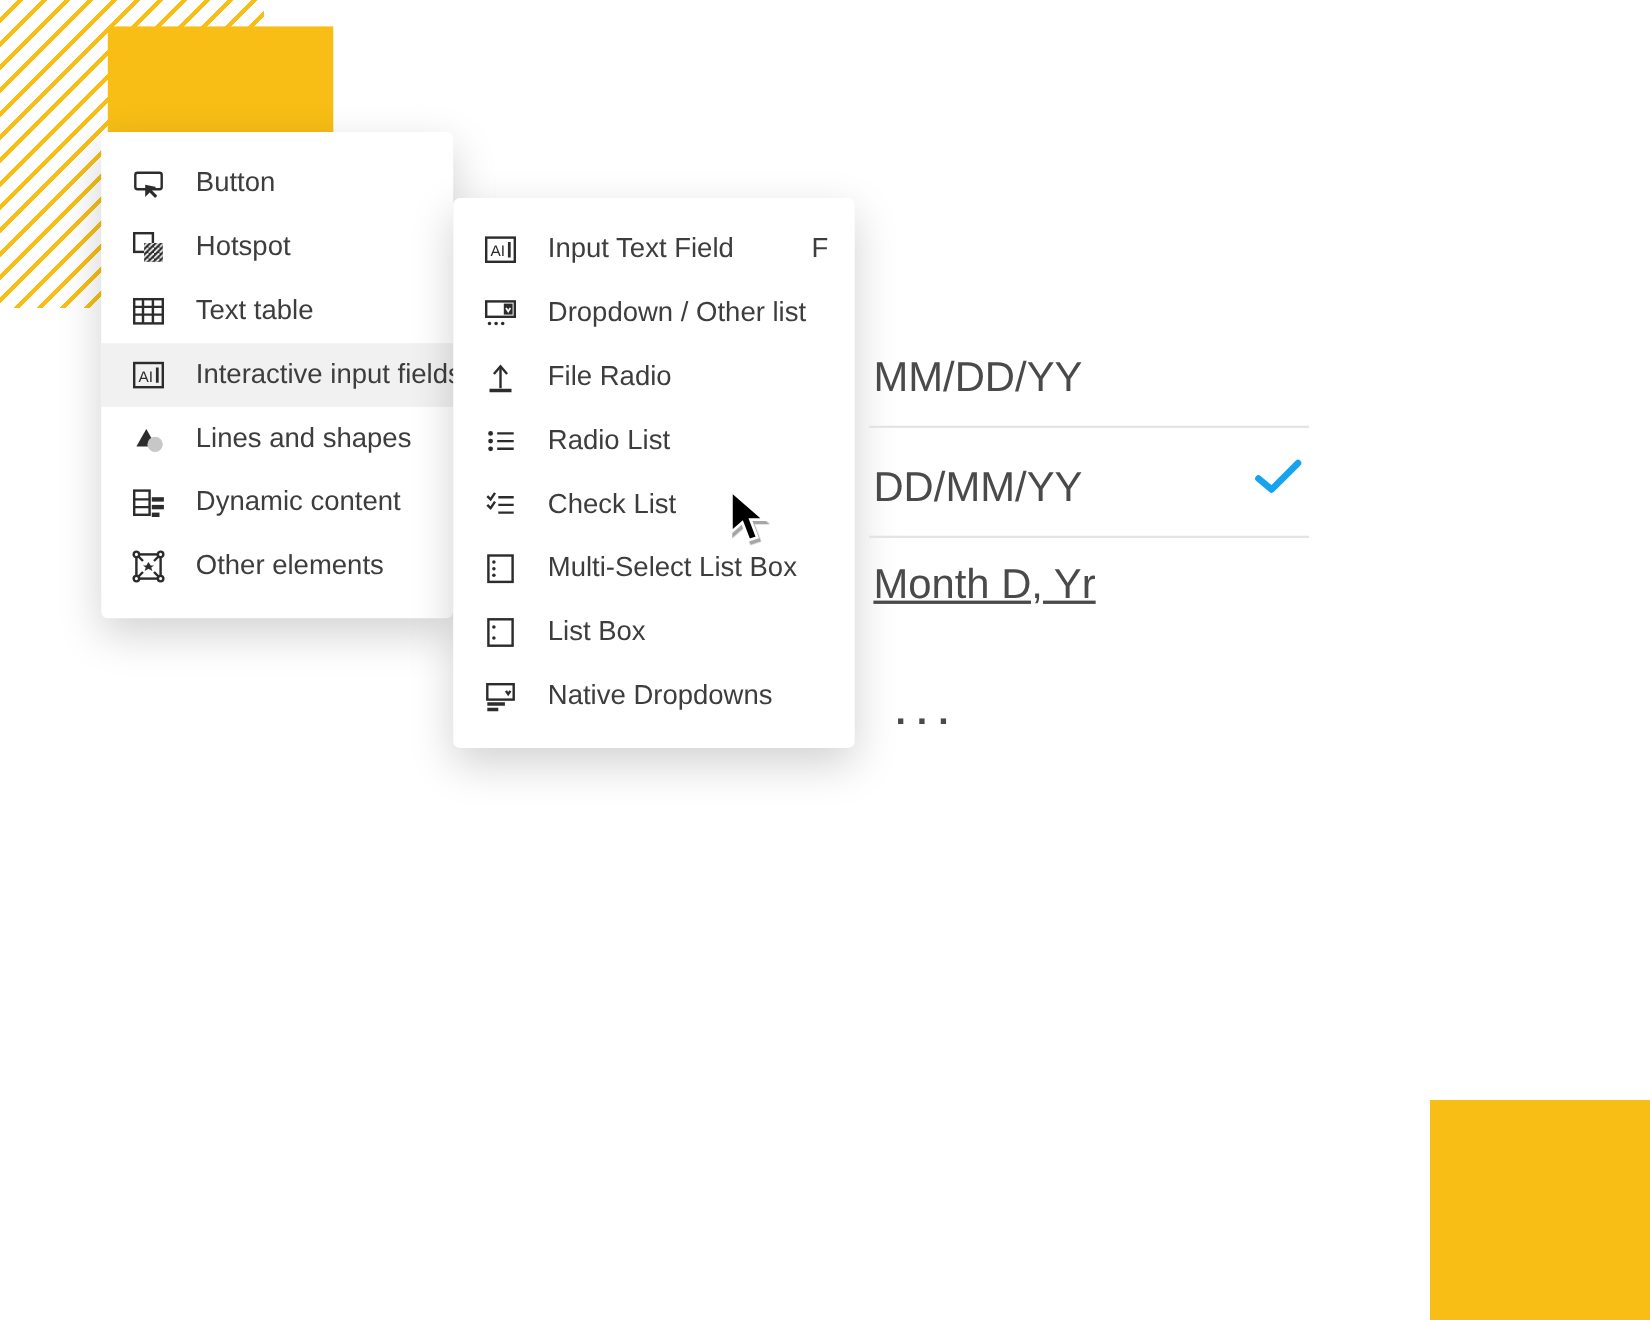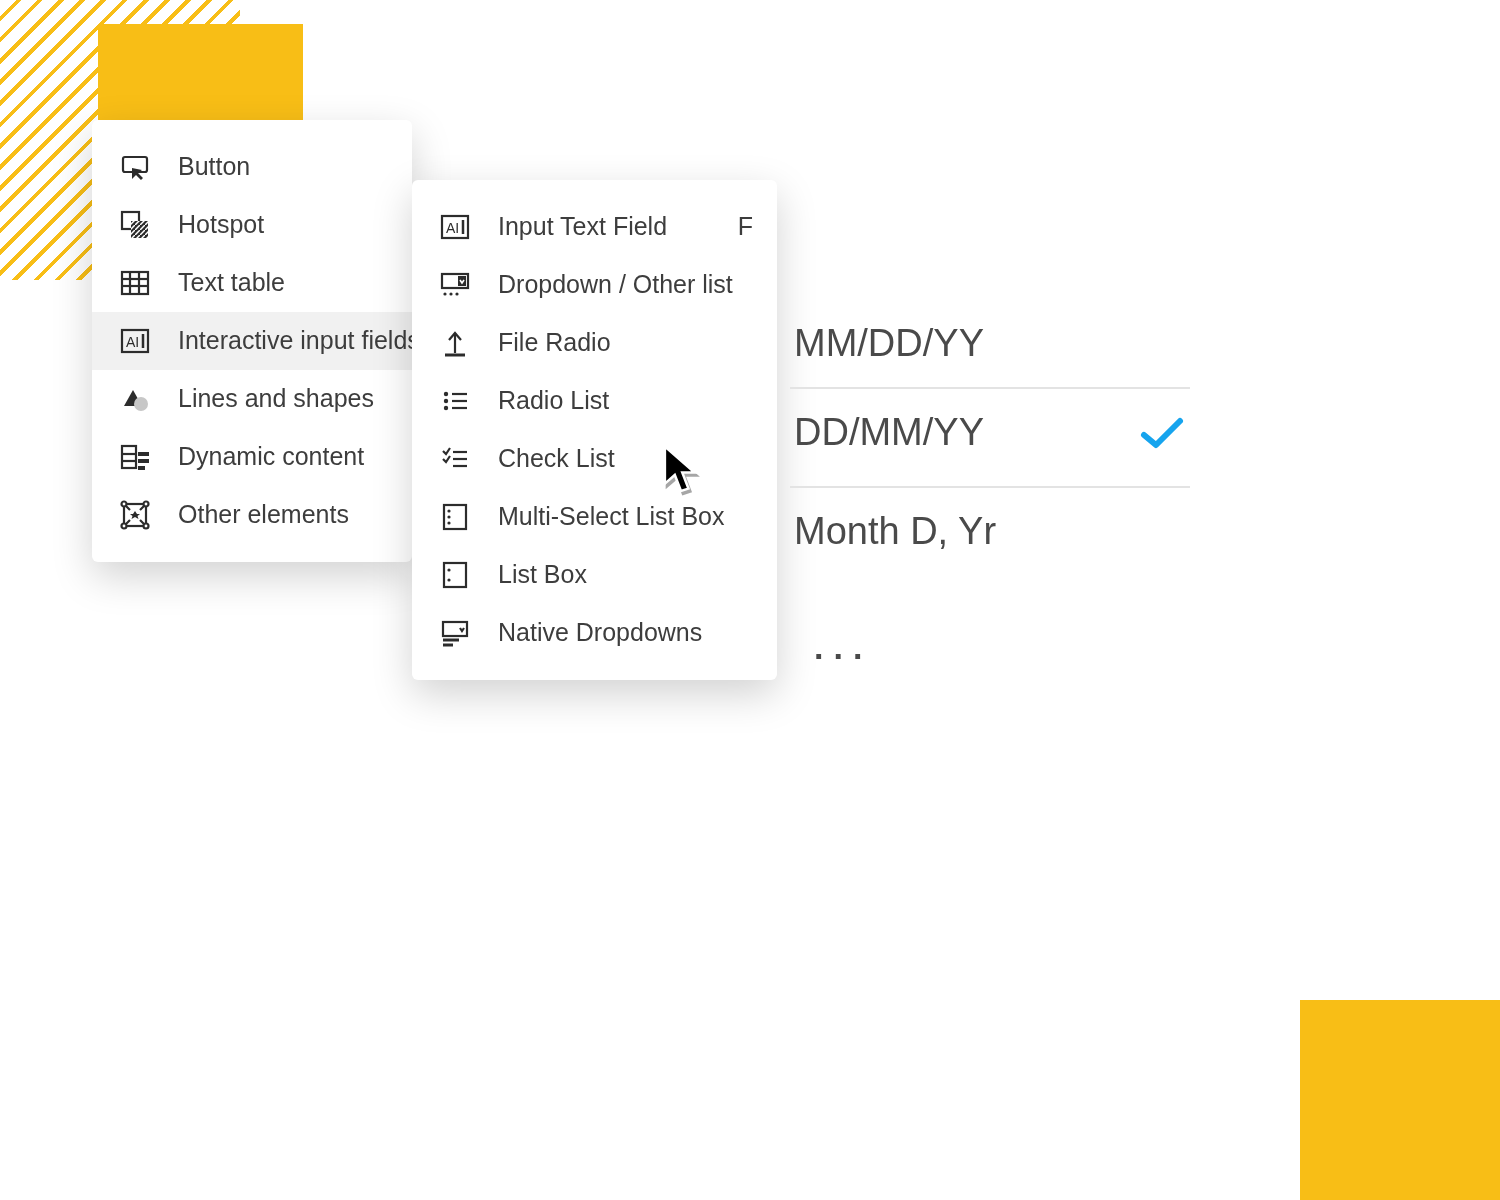--- a/index.html
+++ b/index.html
@@ -47,26 +47,26 @@
     }
     .item .icn svg { width:30px; height:30px; fill:none; stroke:#2c2c2c; stroke-width:2.2; }
     .item .shortcut {
       position:absolute; right:24px; font-size:25px; color:#3d3d3d;
     }
     
     .fmt {
       position:absolute; left:790px; top:300px; width:400px;
     }
     .fmt-row {
-      display:flex; align-items:flex-start; justify-content:space-between;
+      display:flex; align-items:flex-end; justify-content:space-between;
       border-bottom:2px solid #e3e3e3;
       padding:22px 4px; font-size:38px; font-weight:300;
       color:#4a4a4a;
     }
-    .fmt-row.last { border-bottom:none; }
+    .fmt-row.last { border-bottom:none;text-decoration:underline; }
     .checkmark svg { width:48px; height:44px; stroke:#16a4ee; stroke-width:6;
       fill:none; stroke-linecap:round; stroke-linejoin:round; }
     .ellipsis {
       position:absolute; left:814px; top:628px; font-size:34px;
       letter-spacing:10px; color:#4a4a4a; font-weight:600;
     }
     
     .cursor {
       position:absolute; left:660px; top:444px; width:42px; height:52px;
       filter:drop-shadow(2px 3px 0 rgba(0,0,0,.35));

